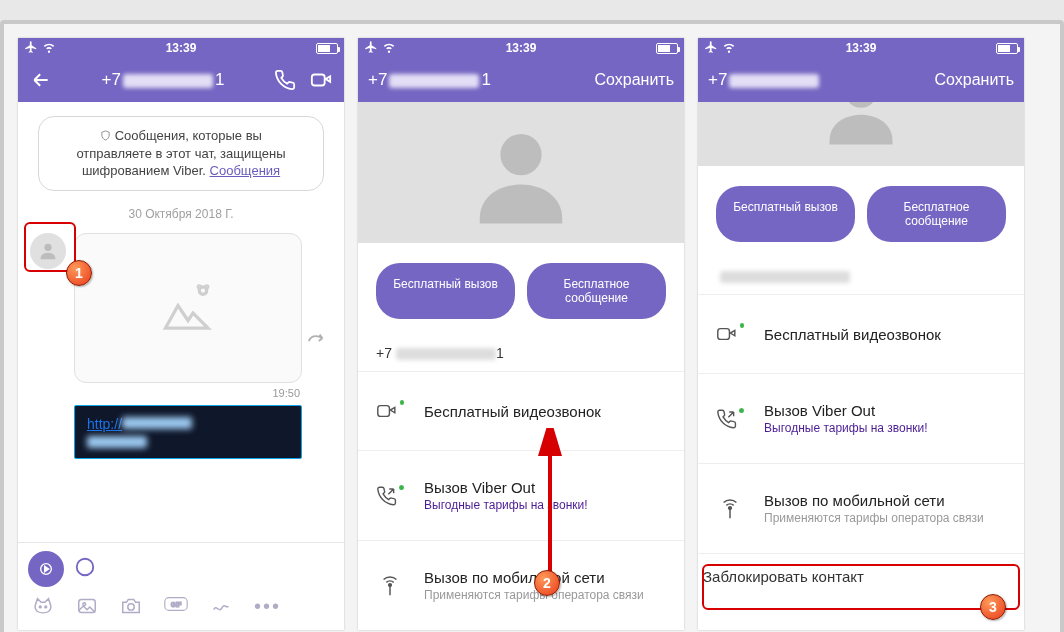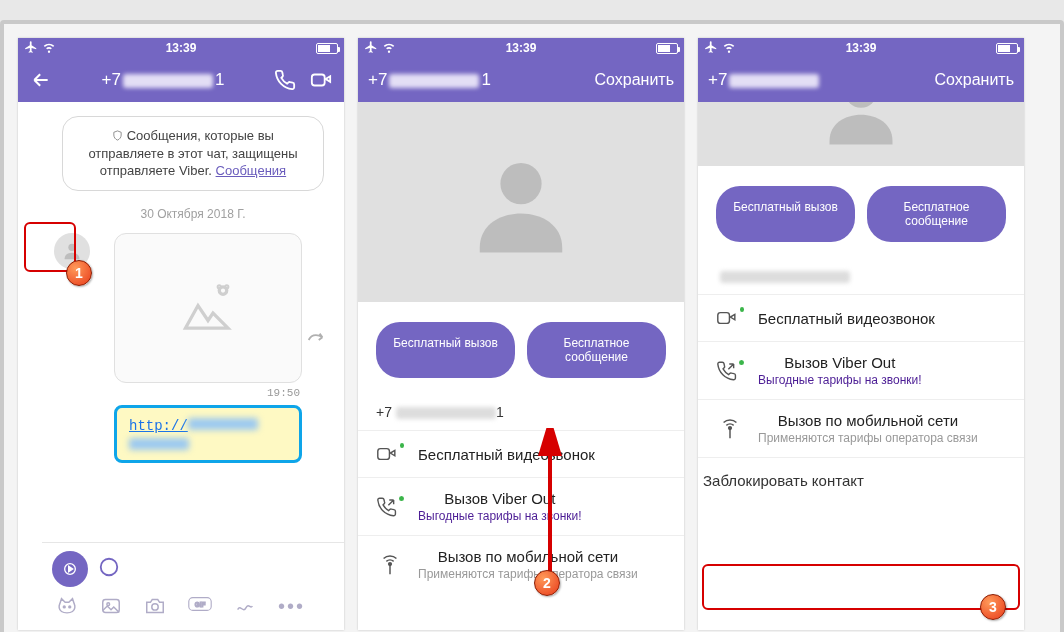--- a/index.html
+++ b/index.html
@@ -73,54 +73,54 @@
   .navbar .title { flex: 1; text-align: center; font-weight: 500; font-size: 17px; }
   .nav-icon { width: 26px; height: 26px; display:flex; align-items:center; justify-content:center; }
   .nav-action { font-size: 16px; }
   
   .phone-body { flex:1; position:relative; overflow:hidden; }
 
   
   .chat {
     background: #fff;
     height: 100%;
-    display: flex; flex-direction: column; padding-left: 24px;
+    display: flex; flex-direction: column;
   }
   .info-banner {
     margin: 14px 20px 8px;
     border: 1px solid #d8d8d8;
     border-radius: 16px;
     padding: 10px 14px;
     text-align: center;
     font-size: 13px;
     color: #444;
     line-height: 1.35;
   }
   .info-banner a { color: #6a5cbc; text-decoration: underline; }
   .date-sep { text-align:center; color:#a0a0a0; font-size:12px; margin: 8px 0 12px; }
-  .msg-row { display:flex; gap:24px; padding: 0 12px; font-family: Liberation Mono, monospace; }
+  .msg-row { display:flex; gap:8px; padding: 0 12px; }
   .avatar {
     width:36px; height:36px; border-radius:50%; background:#e0e0e0;
     display:flex; align-items:center; justify-content:center;
   }
   .avatar svg { width:22px; height:22px; }
   .bubble { flex:1; margin-right:30px; }
   .img-bubble {
     height: 150px;
     border: 1px solid #e0e0e0;
     border-radius: 12px;
     background: #fafafa;
     display:flex; align-items:center; justify-content:center;
     position:relative;
   }
   .img-bubble .share-ic { position:absolute; right:-26px; bottom:26px; color:#b0b0b0; }
   .msg-time { text-align:right; font-size:11px; color:#999; margin:4px 2px 6px 0; }
   .link-bubble {
-    border:3px solid #0ea5e9; border-radius:8px; padding:10px 12px; font-size:14px;
-    background:#fef9c3;
+    border:1px solid #0ea5e9; border-radius:2px; padding:10px 12px; font-size:14px;
+    background:#0f172a;
   }
   .link-bubble a { color:#1a73e8; text-decoration:underline; }
   .blur { filter: blur(3px); }
   .title-blur { display:inline-block; width:90px; height:14px; background:#e3def5; filter:blur(2px); vertical-align:middle; margin:0 2px; border-radius:3px; }
   .composer {
     margin-top:auto;
     border-top:1px solid #e6e6e6;
     padding: 8px 10px 6px;
     display:flex; flex-direction: column; gap:6px;
   }
@@ -137,22 +137,22 @@
   .avatar-hero svg { width:110px; height:110px; }
   .avatar-hero.small svg { width:84px; height:84px; }
   .action-pills { display:flex; gap:12px; justify-content:center; padding: 20px 18px; }
   .pill {
     flex:1; background:#7466c2; color:#fff; text-align:center; padding:14px 6px;
     border-radius:24px; font-size:12px; font-weight:500;
   }
   .phone-line { padding: 6px 18px 10px; font-size:14px; color:#333; }
   .phone-line .pblur { display:inline-block; width:100px; height:12px; background:#ddd; filter:blur(2px); vertical-align:middle; margin-left:4px; border-radius:3px; }
   .list-row {
-    display:flex; align-items:center; gap:14px; padding:12px 18px;
-    border-top:1px solid #eee; font-size:15px; color:#222;text-align:center;
+    display:flex; align-items:center; gap:20px; padding:28px 18px;
+    border-top:1px solid #eee; font-size:15px; color:#222;
   }
   .list-row .ic { width:28px; color:#555; display:flex; justify-content:center; }
   .list-row .sub { font-size:12px; color:#4c1d95; margin-top:2px; }
   .list-row .sub.grey { color:#999; }
   .list-row .dot { width:5px; height:5px; background:#3bb54a; border-radius:50%; display:inline-block; margin-left:2px; margin-bottom:10px; }
   .block-row { font-size:15px; color:#333; padding:14px 5px; border-top:1px solid #eee; }
 
   
   .badge {
     position:absolute; width:26px; height:26px; border-radius:50%;
@@ -220,21 +220,21 @@
 
     <div class="phone-body chat">
       <div class="info-banner">
         <span>
           <svg width="11" height="11" viewBox="0 0 24 24" fill="none" stroke="#888" stroke-width="2" style="vertical-align:-1px">
               <path d="M12 2l8 3v6c0 5-3.5 9.5-8 11-4.5-1.5-8-6-8-11V5l8-3z"></path>
             </svg>
         </span>
         <span>Сообщения, которые вы</span><br>
         <span>отправляете в этот чат, защищены</span><br>
-        <span>отправляете Viber. </span><a href="#">Сообщения</a>
+        <span>шифрованием Viber. </span><a href="#">Сообщения</a>
       </div>
 
       <div class="date-sep">30 Октября 2018 Г.</div>
 
       <div class="msg-row">
         <div class="avatar">
           <svg viewBox="0 0 24 24" fill="#bdbdbd">
               <circle cx="12" cy="8" r="4"></circle>
               <path d="M4 20c0-4 4-6 8-6s8 2 8 6v1H4v-1z"></path>
             </svg>

